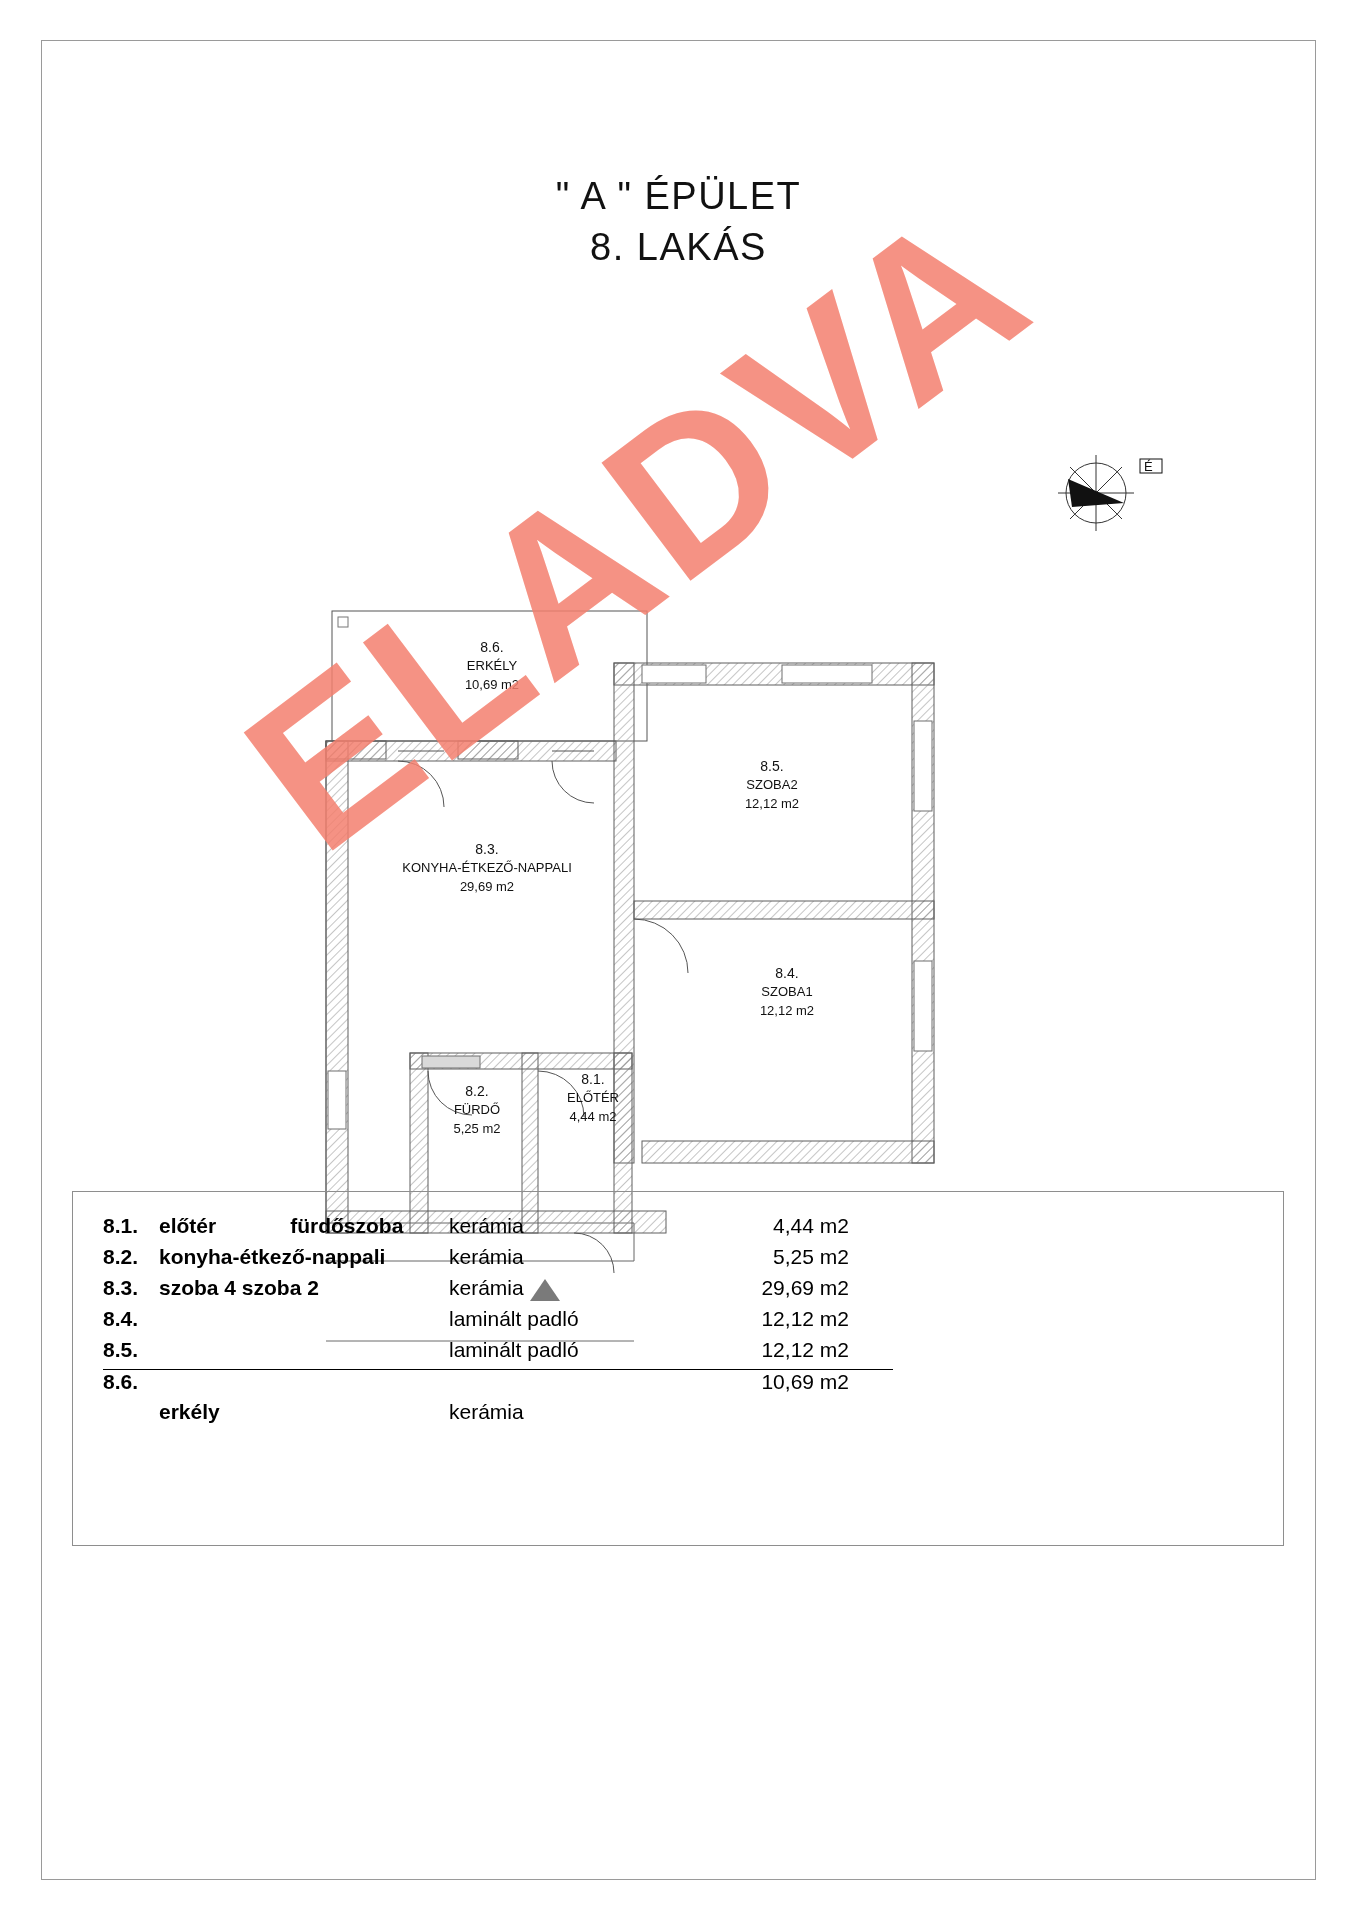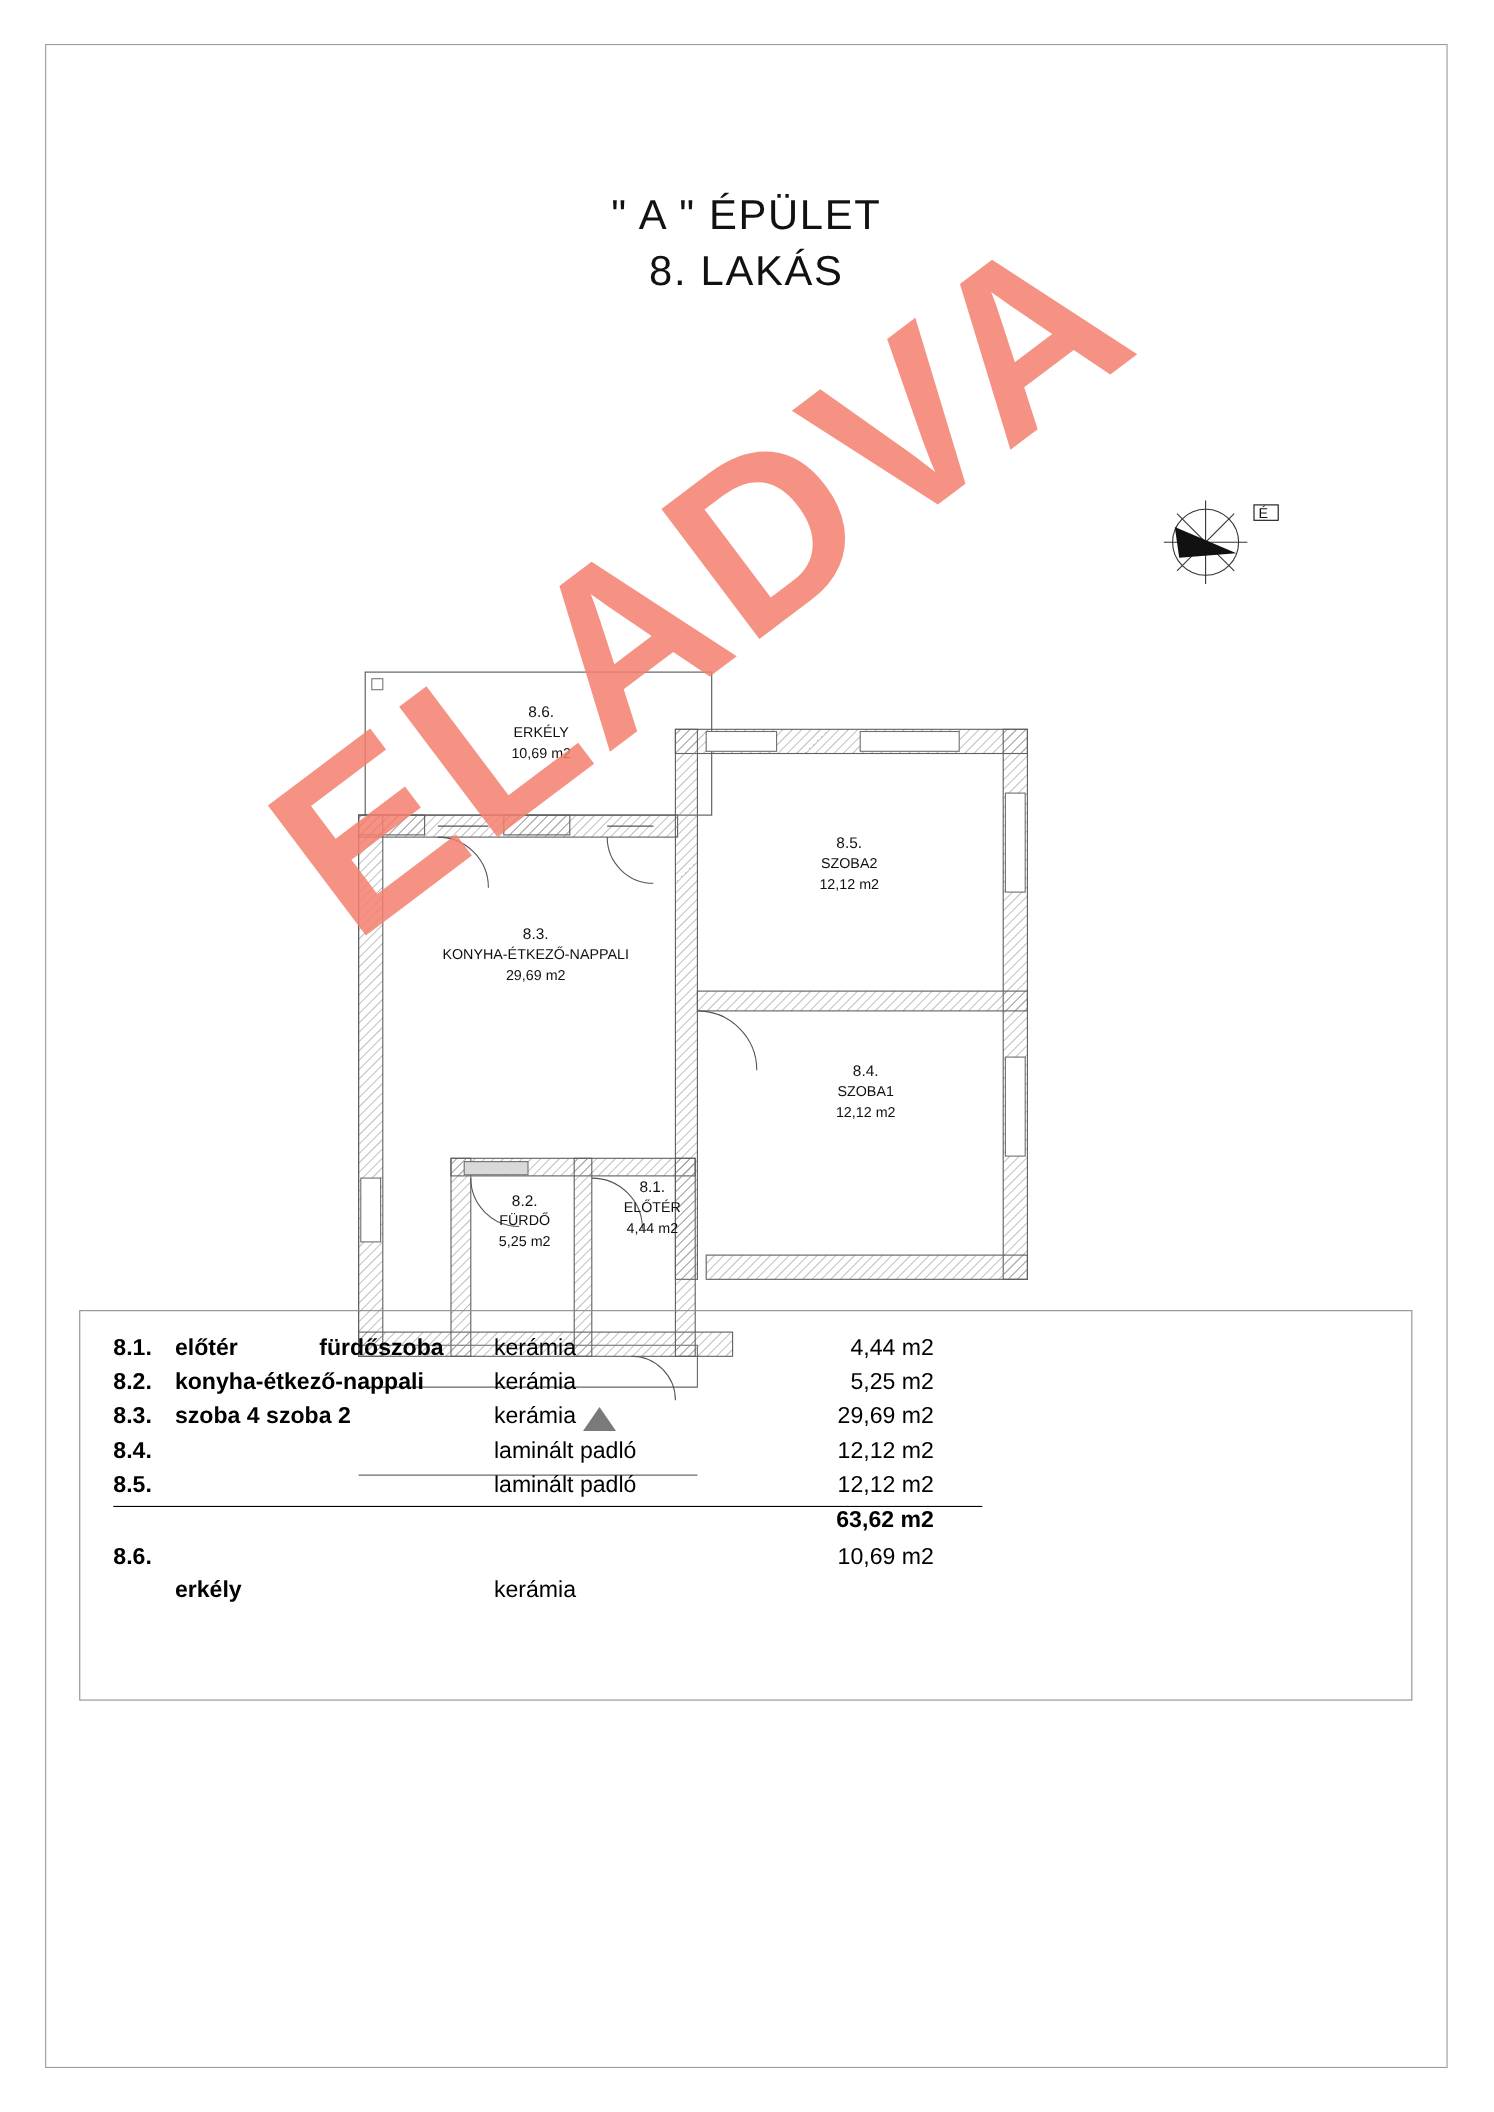--- a/index.html
+++ b/index.html
@@ -312,24 +312,20 @@
         <div class="c-area">12,12 m2</div>
       </div>
 
       <div class="lrow underline">
         <div class="c-code">8.5.</div>
         <div class="c-name"></div>
         <div class="c-mat">laminált padló</div>
         <div class="c-area">12,12 m2</div>
       </div>
 
-      <div class="sumrow">
-        <div class="pad"></div>
-        <div class="c-area">63,62 m2</div>
-      </div>
 
       <div class="lrow balcony-code">
         <div class="c-code">8.6.</div>
         <div class="c-name"></div>
         <div class="c-mat"></div>
         <div class="c-area">10,69 m2</div>
       </div>
 
       <div class="lrow">
         <div class="c-code"></div>

